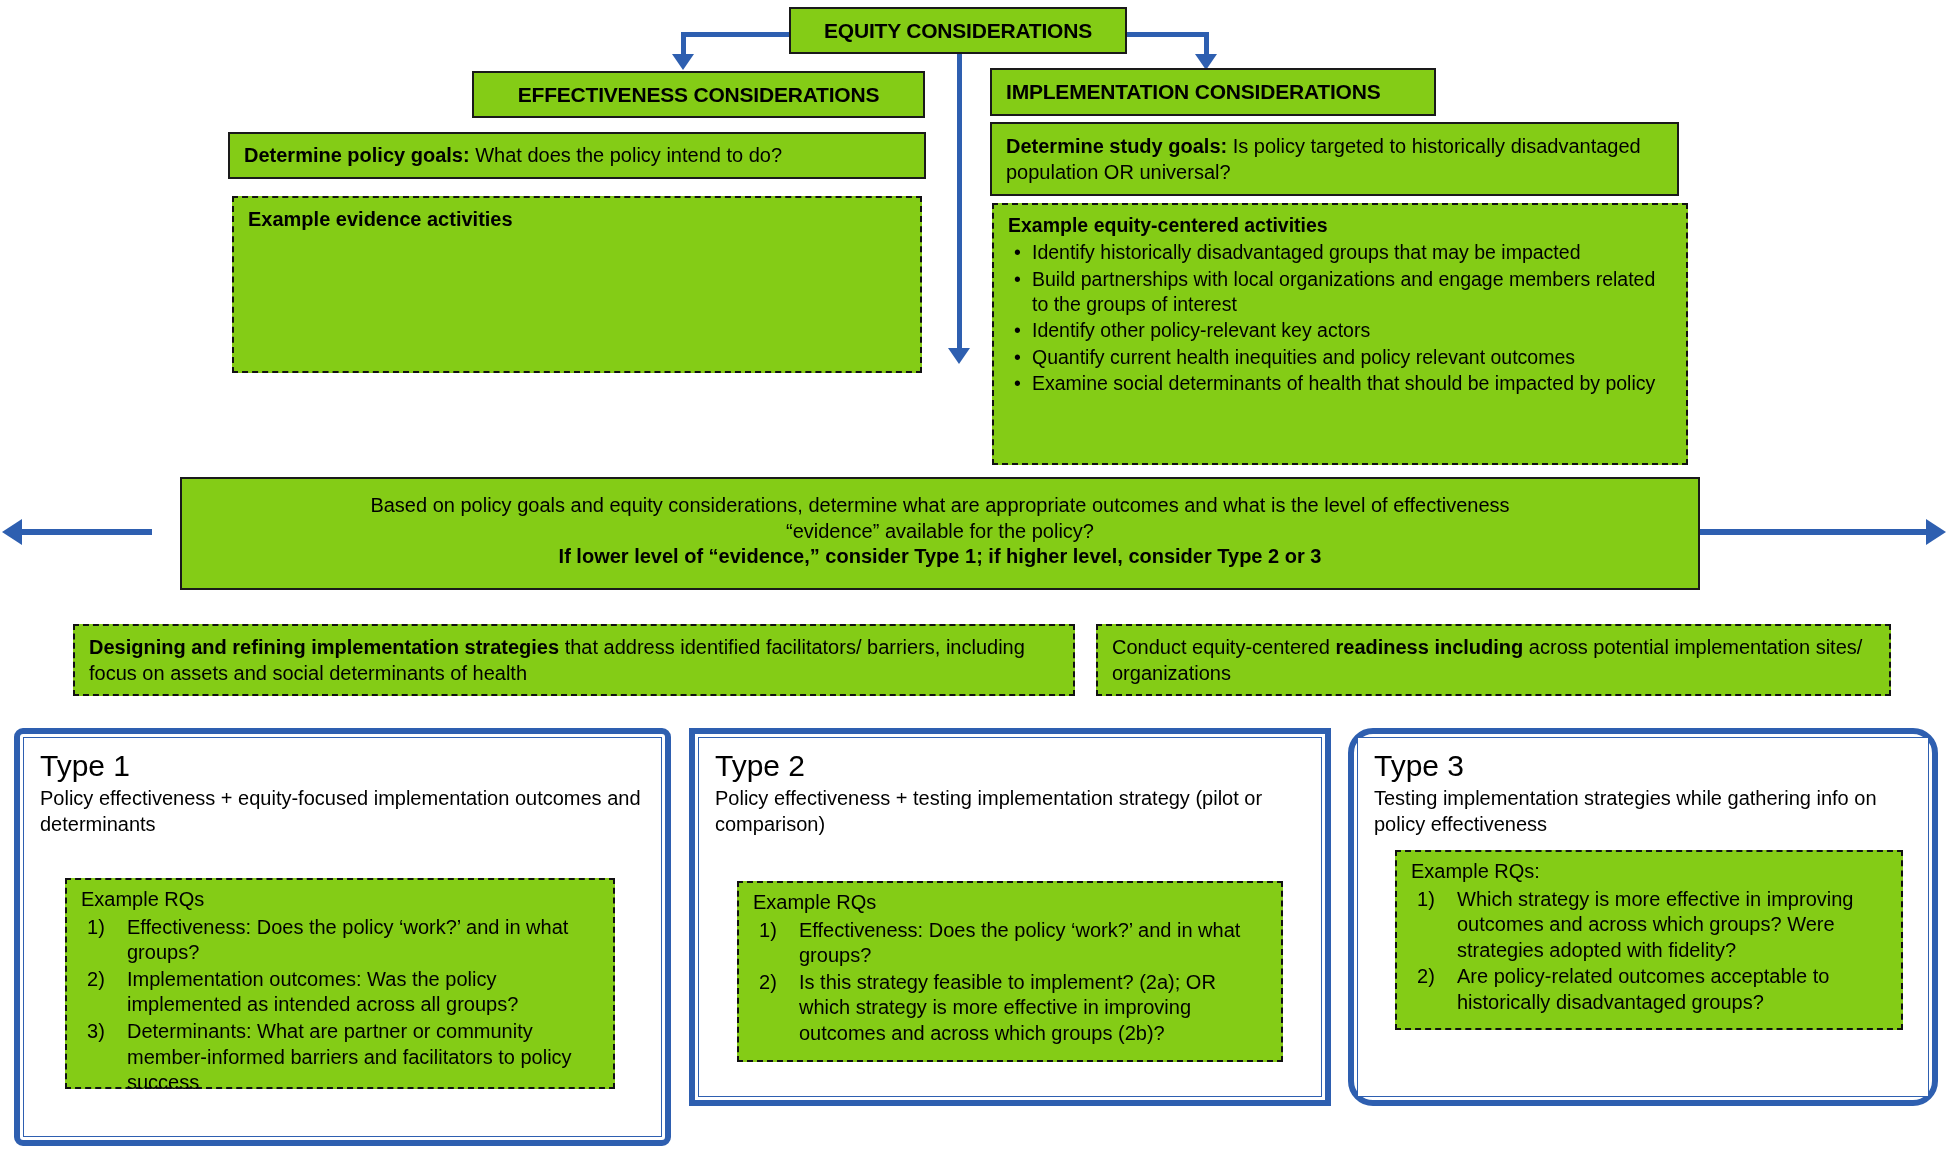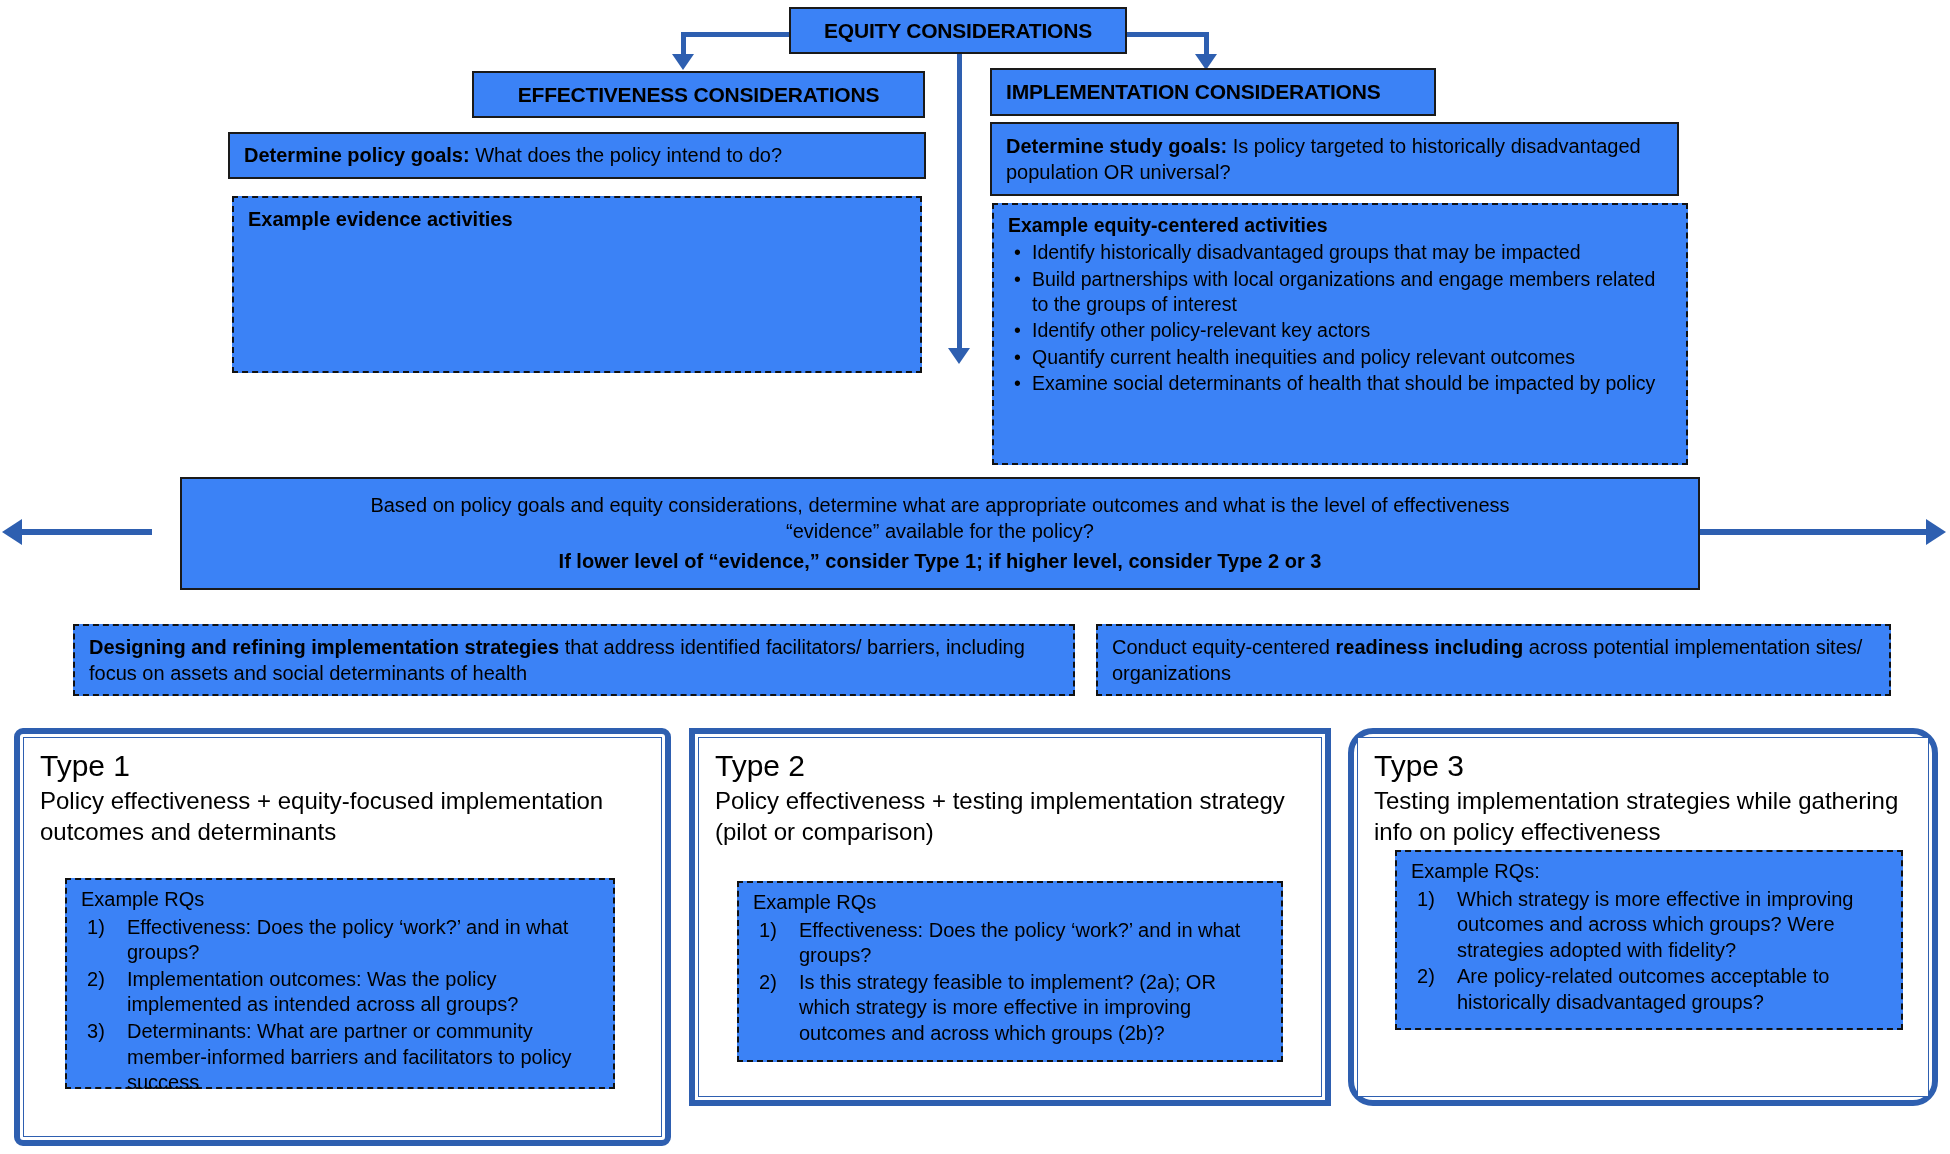--- a/index.html
+++ b/index.html
@@ -14,21 +14,21 @@
   #canvas {
     position: relative;
     width: 1950px;
     height: 1154px;
     background: #ffffff;
     overflow: hidden;
   }
   .box {
     position: absolute;
     box-sizing: border-box;
-    background: #3b82f6;
+    background: #84cc16;
   }
   .solid {
     border: 2px solid #1a1a1a;
   }
   .dashed {
     border: 2px dashed #111111;
   }
   .dotdash {
     border: 2px dashed #111111;
   }
@@ -101,21 +101,21 @@
     position: absolute;
     left: 6px;
     top: 0;
   }
   .grouptitle {
     font-size: 30px;
     line-height: 1.05;
     margin-bottom: 3px;
   }
   .groupsub {
-    font-size: 24px;
+    font-size: 20px;
     line-height: 1.3;
   }
   
   .ln {
     position: absolute;
     background: #2e5fb0;
   }
   .arrow-d {
     position: absolute;
     width: 0; height: 0;
@@ -208,21 +208,21 @@
         <li>Quantify current health inequities and policy relevant outcomes</li>
         <li>Examine social determinants of health that should be impacted by policy</li>
       </ul>
     </div>
   </div>
 
   <div class="box solid" style="left:180px; top:477px; width:1520px; height:113px;">
     <div style="padding:14px 26px 0 26px;">
       <div class="txt mid-center">Based on policy goals and equity considerations, determine  what are appropriate outcomes and what is the level of effectiveness</div>
       <div class="txt mid-center">“evidence” available for the policy?</div>
-      <div class="txt mid-center b" style="margin-top:5px;">If lower level of “evidence,” consider Type 1; if higher level, consider Type 2 or 3</div>
+      <div class="txt mid-center b" style="">If lower level of “evidence,” consider Type 1; if higher level, consider Type 2 or 3</div>
     </div>
   </div>
 
   <div class="box dashed" style="left:73px; top:624px; width:1002px; height:72px;">
     <div class="pad txt" style="padding-top:9px;">
       <span class="b">Designing and refining implementation strategies</span><span> that address identified facilitators/ barriers, including focus on assets and social determinants of health</span>
     </div>
   </div>
 
   <div class="box dotdash" style="left:1096px; top:624px; width:795px; height:72px;">

